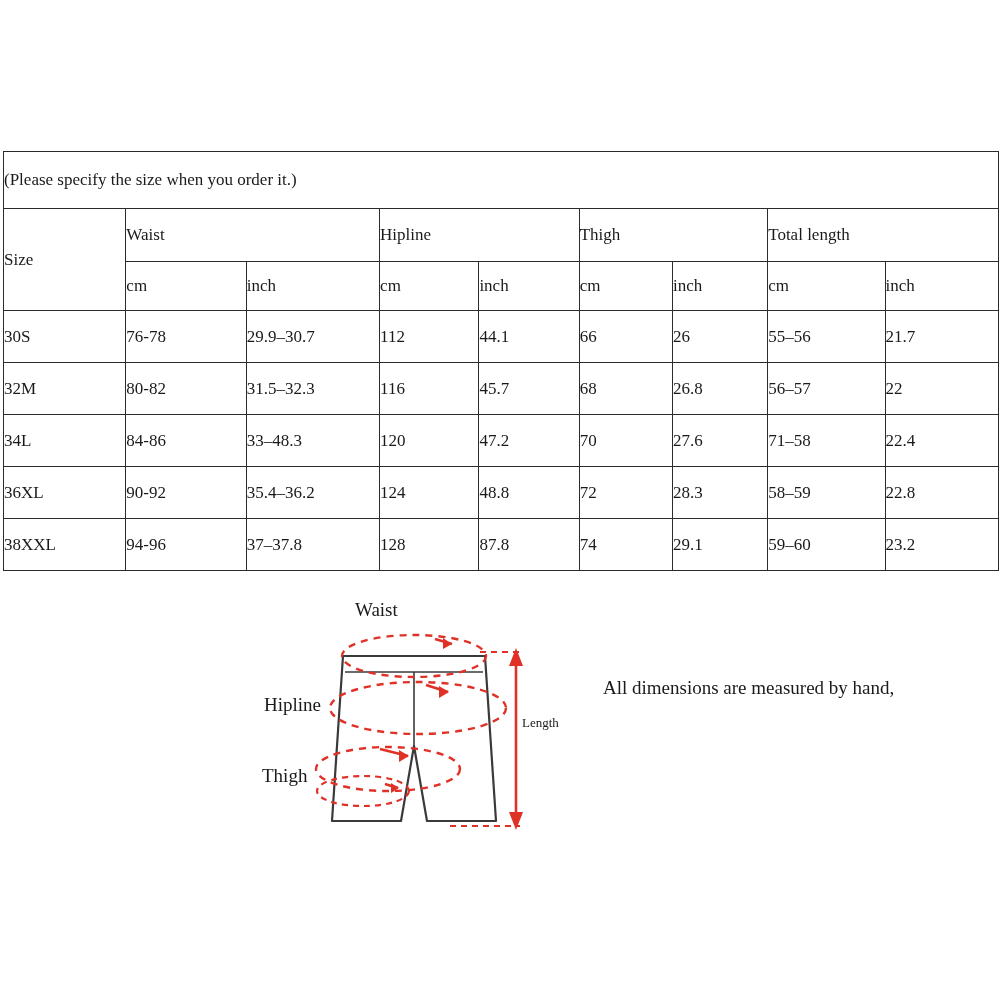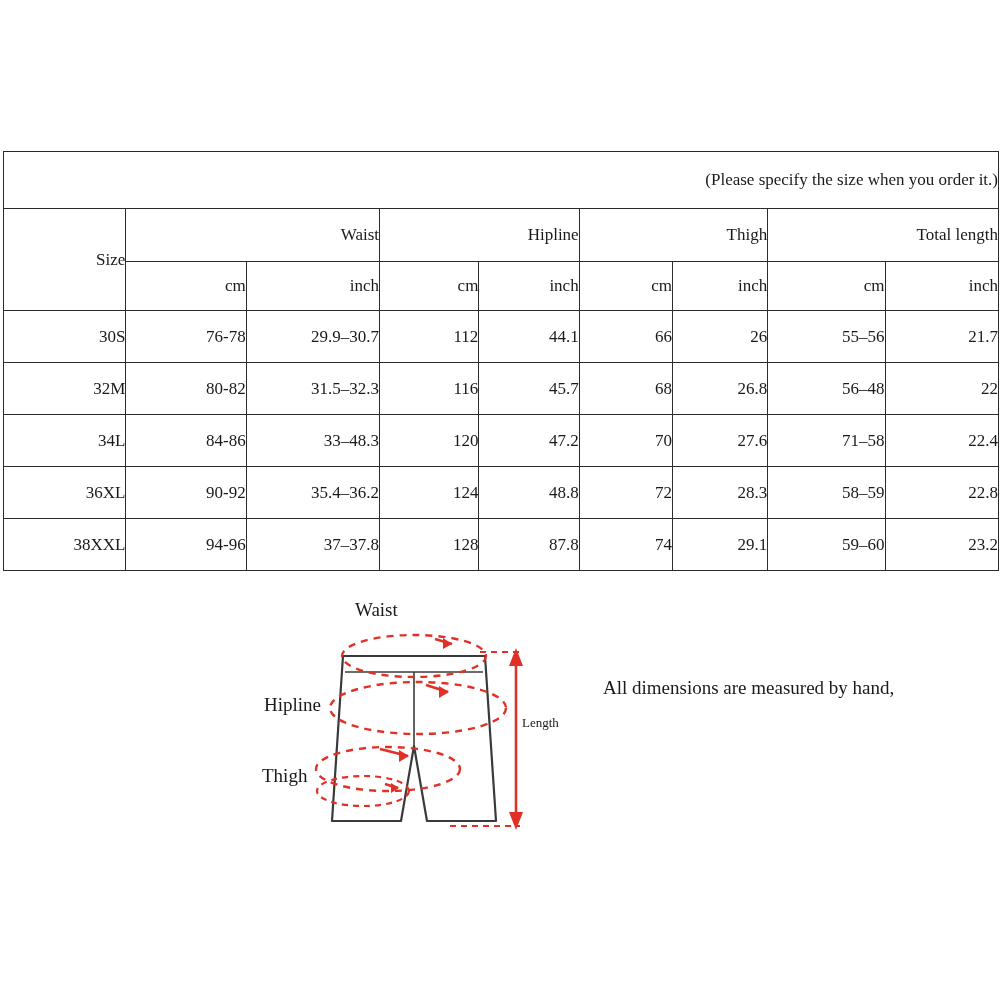--- a/index.html
+++ b/index.html
@@ -28,21 +28,21 @@
     width: 996px;
   }
   table.size-table {
     border-collapse: collapse;
     width: 996px;
     table-layout: fixed;
   }
   table.size-table td,
   table.size-table th {
     border: 1px solid #2b2b2b;
-    text-align: right;
+    text-align: left;
     vertical-align: middle;
     font-weight: normal;
     color: #1a1a1a;
     font-size: 17px;
     font-family: "Liberation Serif", serif;
     padding: 0;
   }
   .note-row td {
     height: 56px;
     font-size: 19px;
@@ -146,21 +146,21 @@
           <td>21.7</td>
         </tr>
         <tr class="data-row">
           <td>32M</td>
           <td>80-82</td>
           <td>31.5–32.3</td>
           <td>116</td>
           <td>45.7</td>
           <td>68</td>
           <td>26.8</td>
-          <td>56–48</td>
+          <td>56–57</td>
           <td>22</td>
         </tr>
         <tr class="data-row">
           <td>34L</td>
           <td>84-86</td>
           <td>33–48.3</td>
           <td>120</td>
           <td>47.2</td>
           <td>70</td>
           <td>27.6</td>

